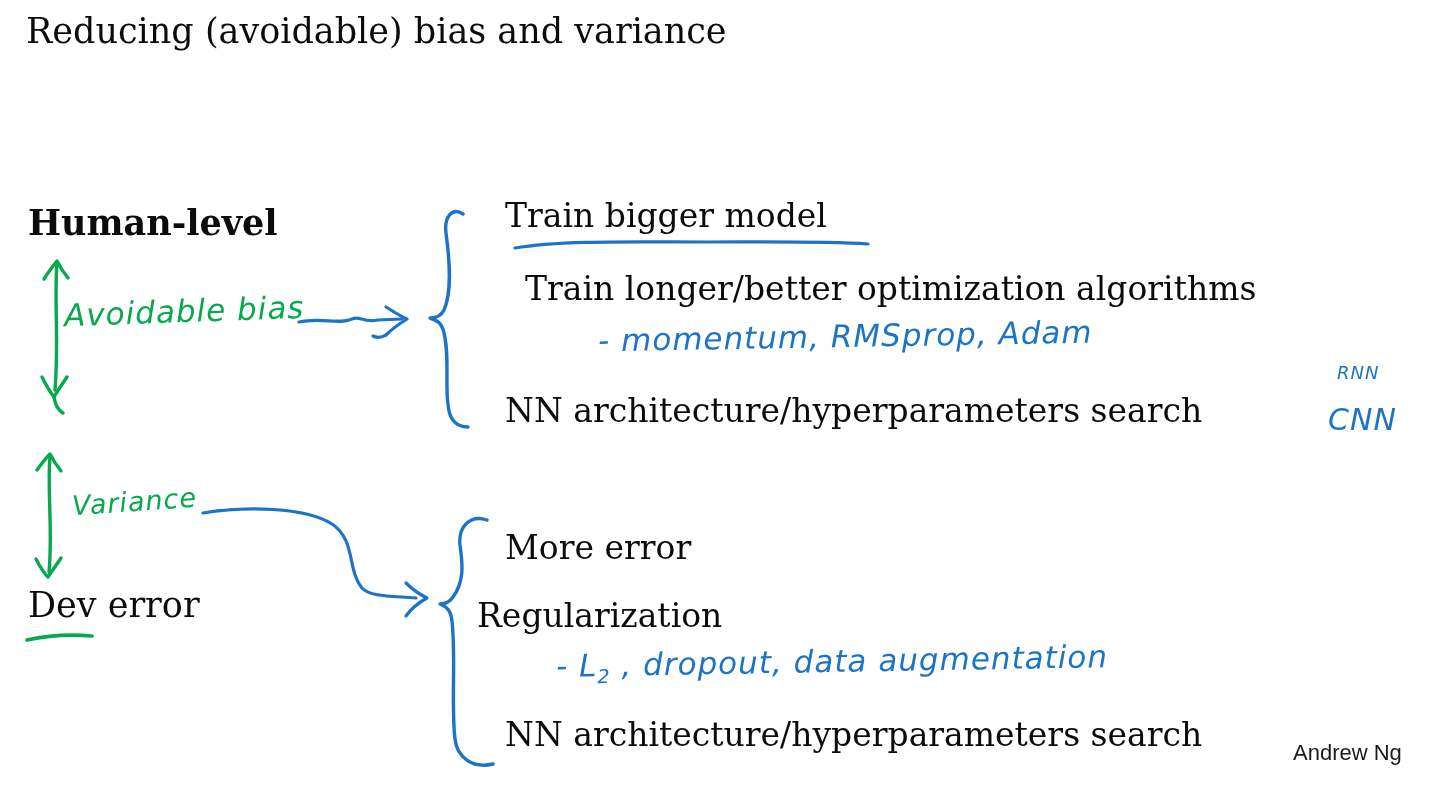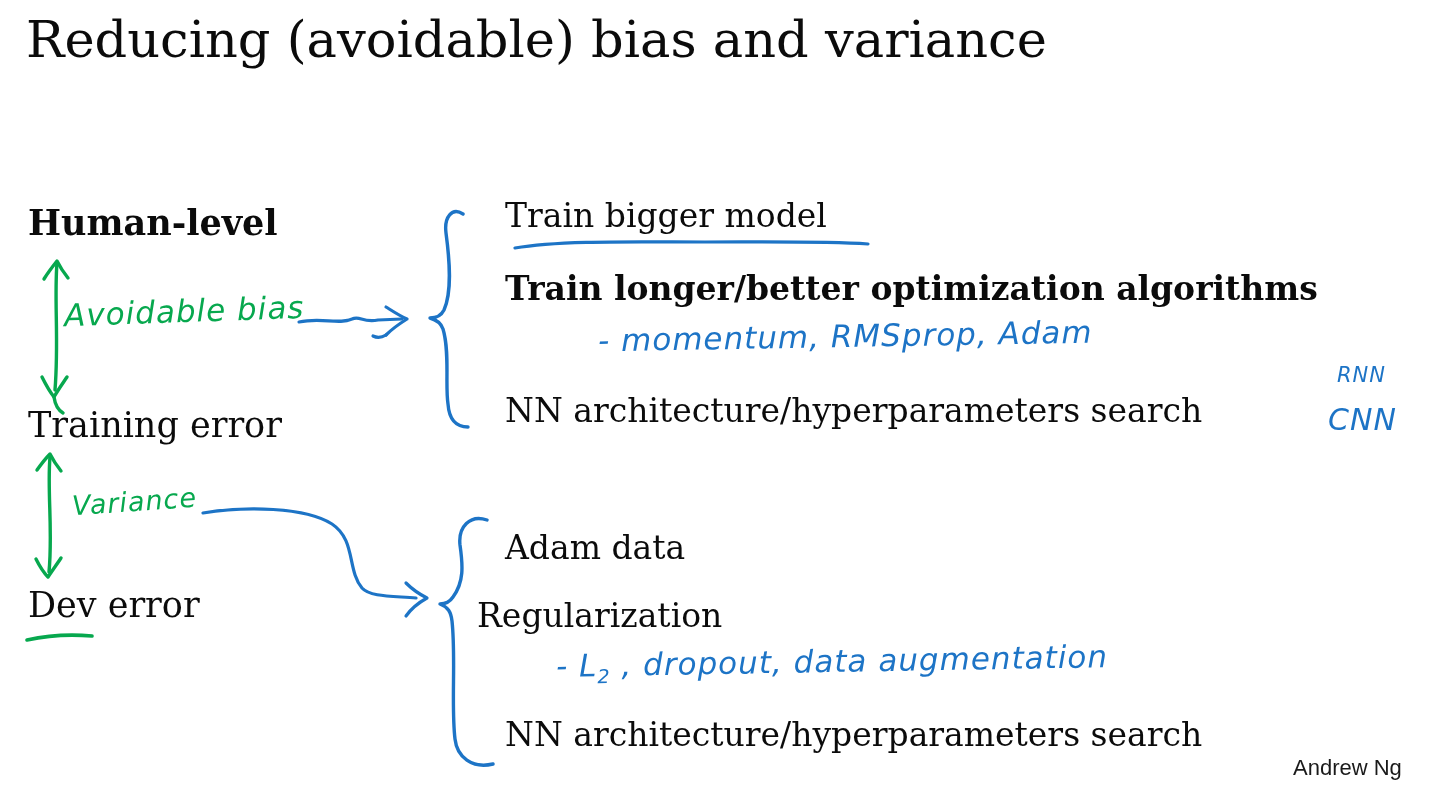--- a/index.html
+++ b/index.html
@@ -6,21 +6,21 @@
   #slide{
     position:relative;
     width:1434px;height:792px;
     background:#ffffff;
     overflow:hidden;
     font-family:"DejaVu Serif", serif;
     color:#0b0b0b;
   }
   .abs{position:absolute;line-height:1.05;white-space:nowrap;}
   .serif{font-family:"DejaVu Serif", serif;color:#0b0b0b;}
-  .title{font-size:51px;letter-spacing:0px;}
+  .title{font-size:35px;letter-spacing:0px;}
   .lvl{font-size:35px;}
   .item{font-size:33px;text-align:center;}
   .hand{
     font-family:"DejaVu Sans", sans-serif;
     font-style:italic;
     letter-spacing:1px;
   }
   .hand-green{color:#07a84e;}
   .hand-blue{color:#1d74c6;}
   .credit{
@@ -33,44 +33,43 @@
   sub.hand-sub{font-size:0.62em;}
 </style>
 </head>
 <body>
 
 <div id="slide">
 
   <div class="abs serif title" style="left:26px;top:13px;">Reducing (avoidable) bias and variance</div>
 
   <div class="abs serif lvl" style="left:28px;top:205px;font-weight:bold;">Human-level</div>
-  <div class="abs serif lvl" style="left:28px;top:407px;">Training error</div>
   <div class="abs serif lvl" style="left:28px;top:587px;">Dev error</div>
 
   <div class="abs hand hand-green" style="left:64px;top:295px;font-size:31px;transform:rotate(-2deg);">Avoidable bias</div>
   <div class="abs hand hand-green" style="left:72px;top:488px;font-size:27px;transform:rotate(-4deg);">Variance</div>
 
   <div class="abs serif item" style="left:505px;top:199px;">Train bigger model</div>
-  <div class="abs serif item" style="left:505px;top:272px;font-weight:bold;">Train longer/better optimization algorithms</div>
+  <div class="abs serif item" style="left:525px;top:272px;">Train longer/better optimization algorithms</div>
   <div class="abs serif item" style="left:505px;top:394px;">NN architecture/hyperparameters search</div>
 
   <div class="abs hand hand-blue" style="left:598px;top:320px;font-size:31px;transform:rotate(-1deg);">- momentum, RMSprop, Adam</div>
 
-  <div class="abs hand hand-blue" style="left:1337px;top:364px;font-size:21px;">RNN</div>
+  <div class="abs hand hand-blue" style="left:1337px;top:364px;font-size:18px;">RNN</div>
   <div class="abs hand hand-blue" style="left:1328px;top:404px;font-size:30px;">CNN</div>
 
-  <div class="abs serif item" style="left:505px;top:531px;">Adam data</div>
+  <div class="abs serif item" style="left:505px;top:531px;">More error</div>
   <div class="abs serif item" style="left:477px;top:599px;">Regularization</div>
   <div class="abs serif item" style="left:505px;top:718px;">NN architecture/hyperparameters search</div>
 
   <div class="abs hand hand-blue" style="left:556px;top:645px;font-size:31px;transform:rotate(-1deg);">
     <span>- L</span><sub class="hand-sub">2</sub><span> , dropout, data augmentation</span>
   </div>
 
-  <div class="abs credit" style="left:1293px;top:741px;margin-top:15px;">Andrew Ng</div>
+  <div class="abs credit" style="left:1293px;top:741px;">Andrew Ng</div>
 
   <svg class="overlay" width="1434" height="792" viewBox="0 0 1434 792">
 
     <g>
       <path class="stroke-green" stroke-width="3.4" d="M57,263 C54,300 59,340 55,390"></path>
       <path class="stroke-green" stroke-width="3.4" d="M44,279 C49,271 53,266 57,261 C60,267 64,273 68,278"></path>
       <path class="stroke-green" stroke-width="3.4" d="M42,377 C46,385 50,392 54,397 C58,390 63,383 67,377"></path>
       <path class="stroke-green" stroke-width="3.4" d="M54,397 C55,404 58,410 63,413"></path>
     </g>
 

